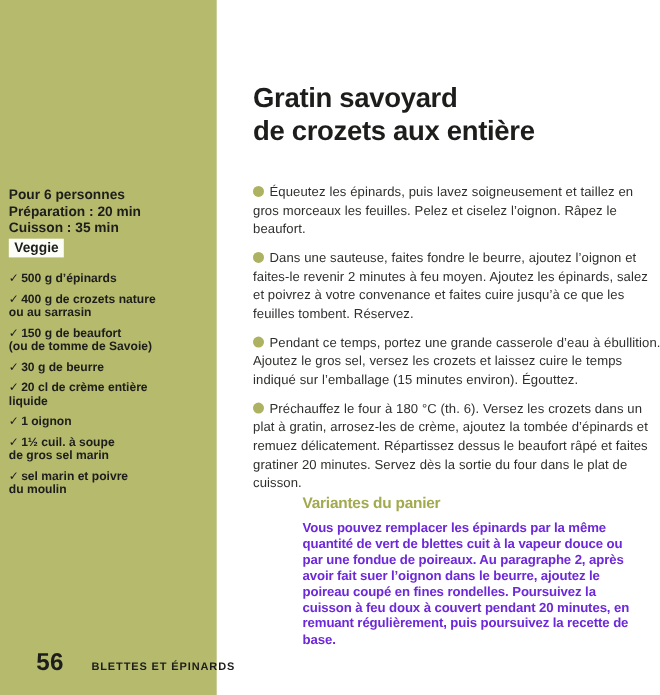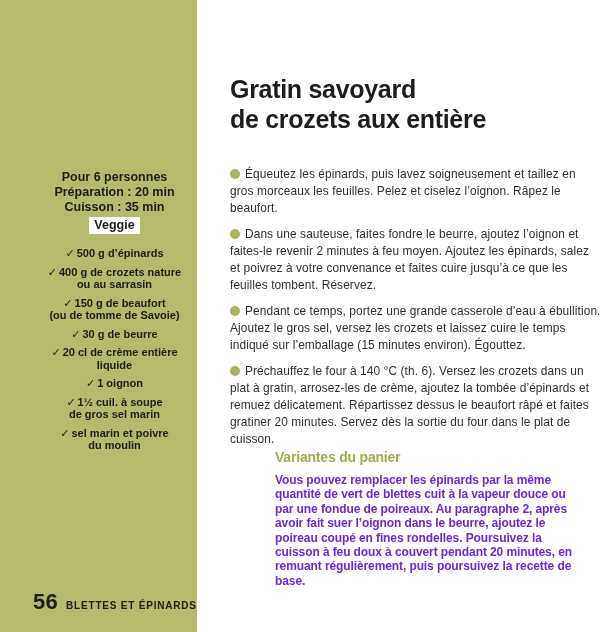--- a/index.html
+++ b/index.html
@@ -17,22 +17,22 @@
     font-family:"Liberation Sans", sans-serif;
     color:var(--ink);
     overflow:hidden;
   }
   
   .sidebar{
     position:absolute;left:0;top:0;width:197px;height:632px;
     background:var(--sidebar-bg);
   }
   .sidebar-content{
-    position:absolute;top:170px;right:0;width:165px;
-    text-align:center;
+    position:absolute;top:170px;right:24px;width:165px;
+    text-align:left;
   }
   .meta-line{
     font-weight:bold;font-size:12.5px;line-height:15px;color:var(--ink);
   }
   .badge{
     display:inline-block;background:var(--badge-bg);
     font-weight:bold;font-size:12.5px;line-height:15px;
     padding:1px 5px;margin-top:2px;color:var(--ink);
   }
   .ingredients{
@@ -41,21 +41,21 @@
   .ingredient{
     font-weight:bold;font-size:11px;line-height:12.5px;
     margin-bottom:6px;white-space:pre-line;color:var(--ink);
   }
   .check{
     font-weight:normal;font-size:11px;margin-right:2px;
   }
   
   .footer{
     position:absolute;left:33px;bottom:17px;
-    display:flex;align-items:baseline;gap:8px;white-space:nowrap;
+    display:flex;align-items:baseline;gap:25px;white-space:nowrap;
   }
   .page-number{font-size:22px;font-weight:bold;letter-spacing:.3px;}
   .chapter{font-size:10px;font-weight:bold;letter-spacing:.8px;}
   
   .main{
     position:absolute;left:230px;top:0;width:372px;
   }
   .title{
     margin-top:74px;font-size:25px;line-height:30px;font-weight:bold;
     letter-spacing:-.3px;color:var(--ink);
@@ -135,21 +135,21 @@
       </h1>
 
     <div class="steps">
 
         <p class="step"><span class="dot"></span><span>Équeutez les épinards, puis lavez soigneusement et taillez en gros morceaux les feuilles. Pelez et ciselez l’oignon. Râpez le beaufort.</span></p>
 
         <p class="step"><span class="dot"></span><span>Dans une sauteuse, faites fondre le beurre, ajoutez l’oignon et faites-le revenir 2 minutes à feu moyen. Ajoutez les épinards, salez et poivrez à votre convenance et faites cuire jusqu’à ce que les feuilles tombent. Réservez.</span></p>
 
         <p class="step"><span class="dot"></span><span>Pendant ce temps, portez une grande casserole d’eau à ébullition. Ajoutez le gros sel, versez les crozets et laissez cuire le temps indiqué sur l’emballage (15 minutes environ). Égouttez.</span></p>
 
-        <p class="step"><span class="dot"></span><span>Préchauffez le four à 140 °C (th. 6). Versez les crozets dans un plat à gratin, arrosez-les de crème, ajoutez la tombée d’épinards et remuez délicatement. Répartissez dessus le beaufort râpé et faites gratiner 20 minutes. Servez dès la sortie du four dans le plat de cuisson.</span></p>
+        <p class="step"><span class="dot"></span><span>Préchauffez le four à 180 °C (th. 6). Versez les crozets dans un plat à gratin, arrosez-les de crème, ajoutez la tombée d’épinards et remuez délicatement. Répartissez dessus le beaufort râpé et faites gratiner 20 minutes. Servez dès la sortie du four dans le plat de cuisson.</span></p>
       </div>
   </main>
 
   <section class="variants">
     <h2 class="variants-heading">Variantes du panier</h2>
     <p class="variants-text">Vous pouvez remplacer les épinards par la même quantité de vert de blettes cuit à la vapeur douce ou par une fondue de poireaux. Au paragraphe 2, après avoir fait suer l’oignon dans le beurre, ajoutez le poireau coupé en fines rondelles. Poursuivez la cuisson à feu doux à couvert pendant 20 minutes, en remuant régulièrement, puis poursuivez la recette de base.</p>
   </section>
 
 </div>
 

